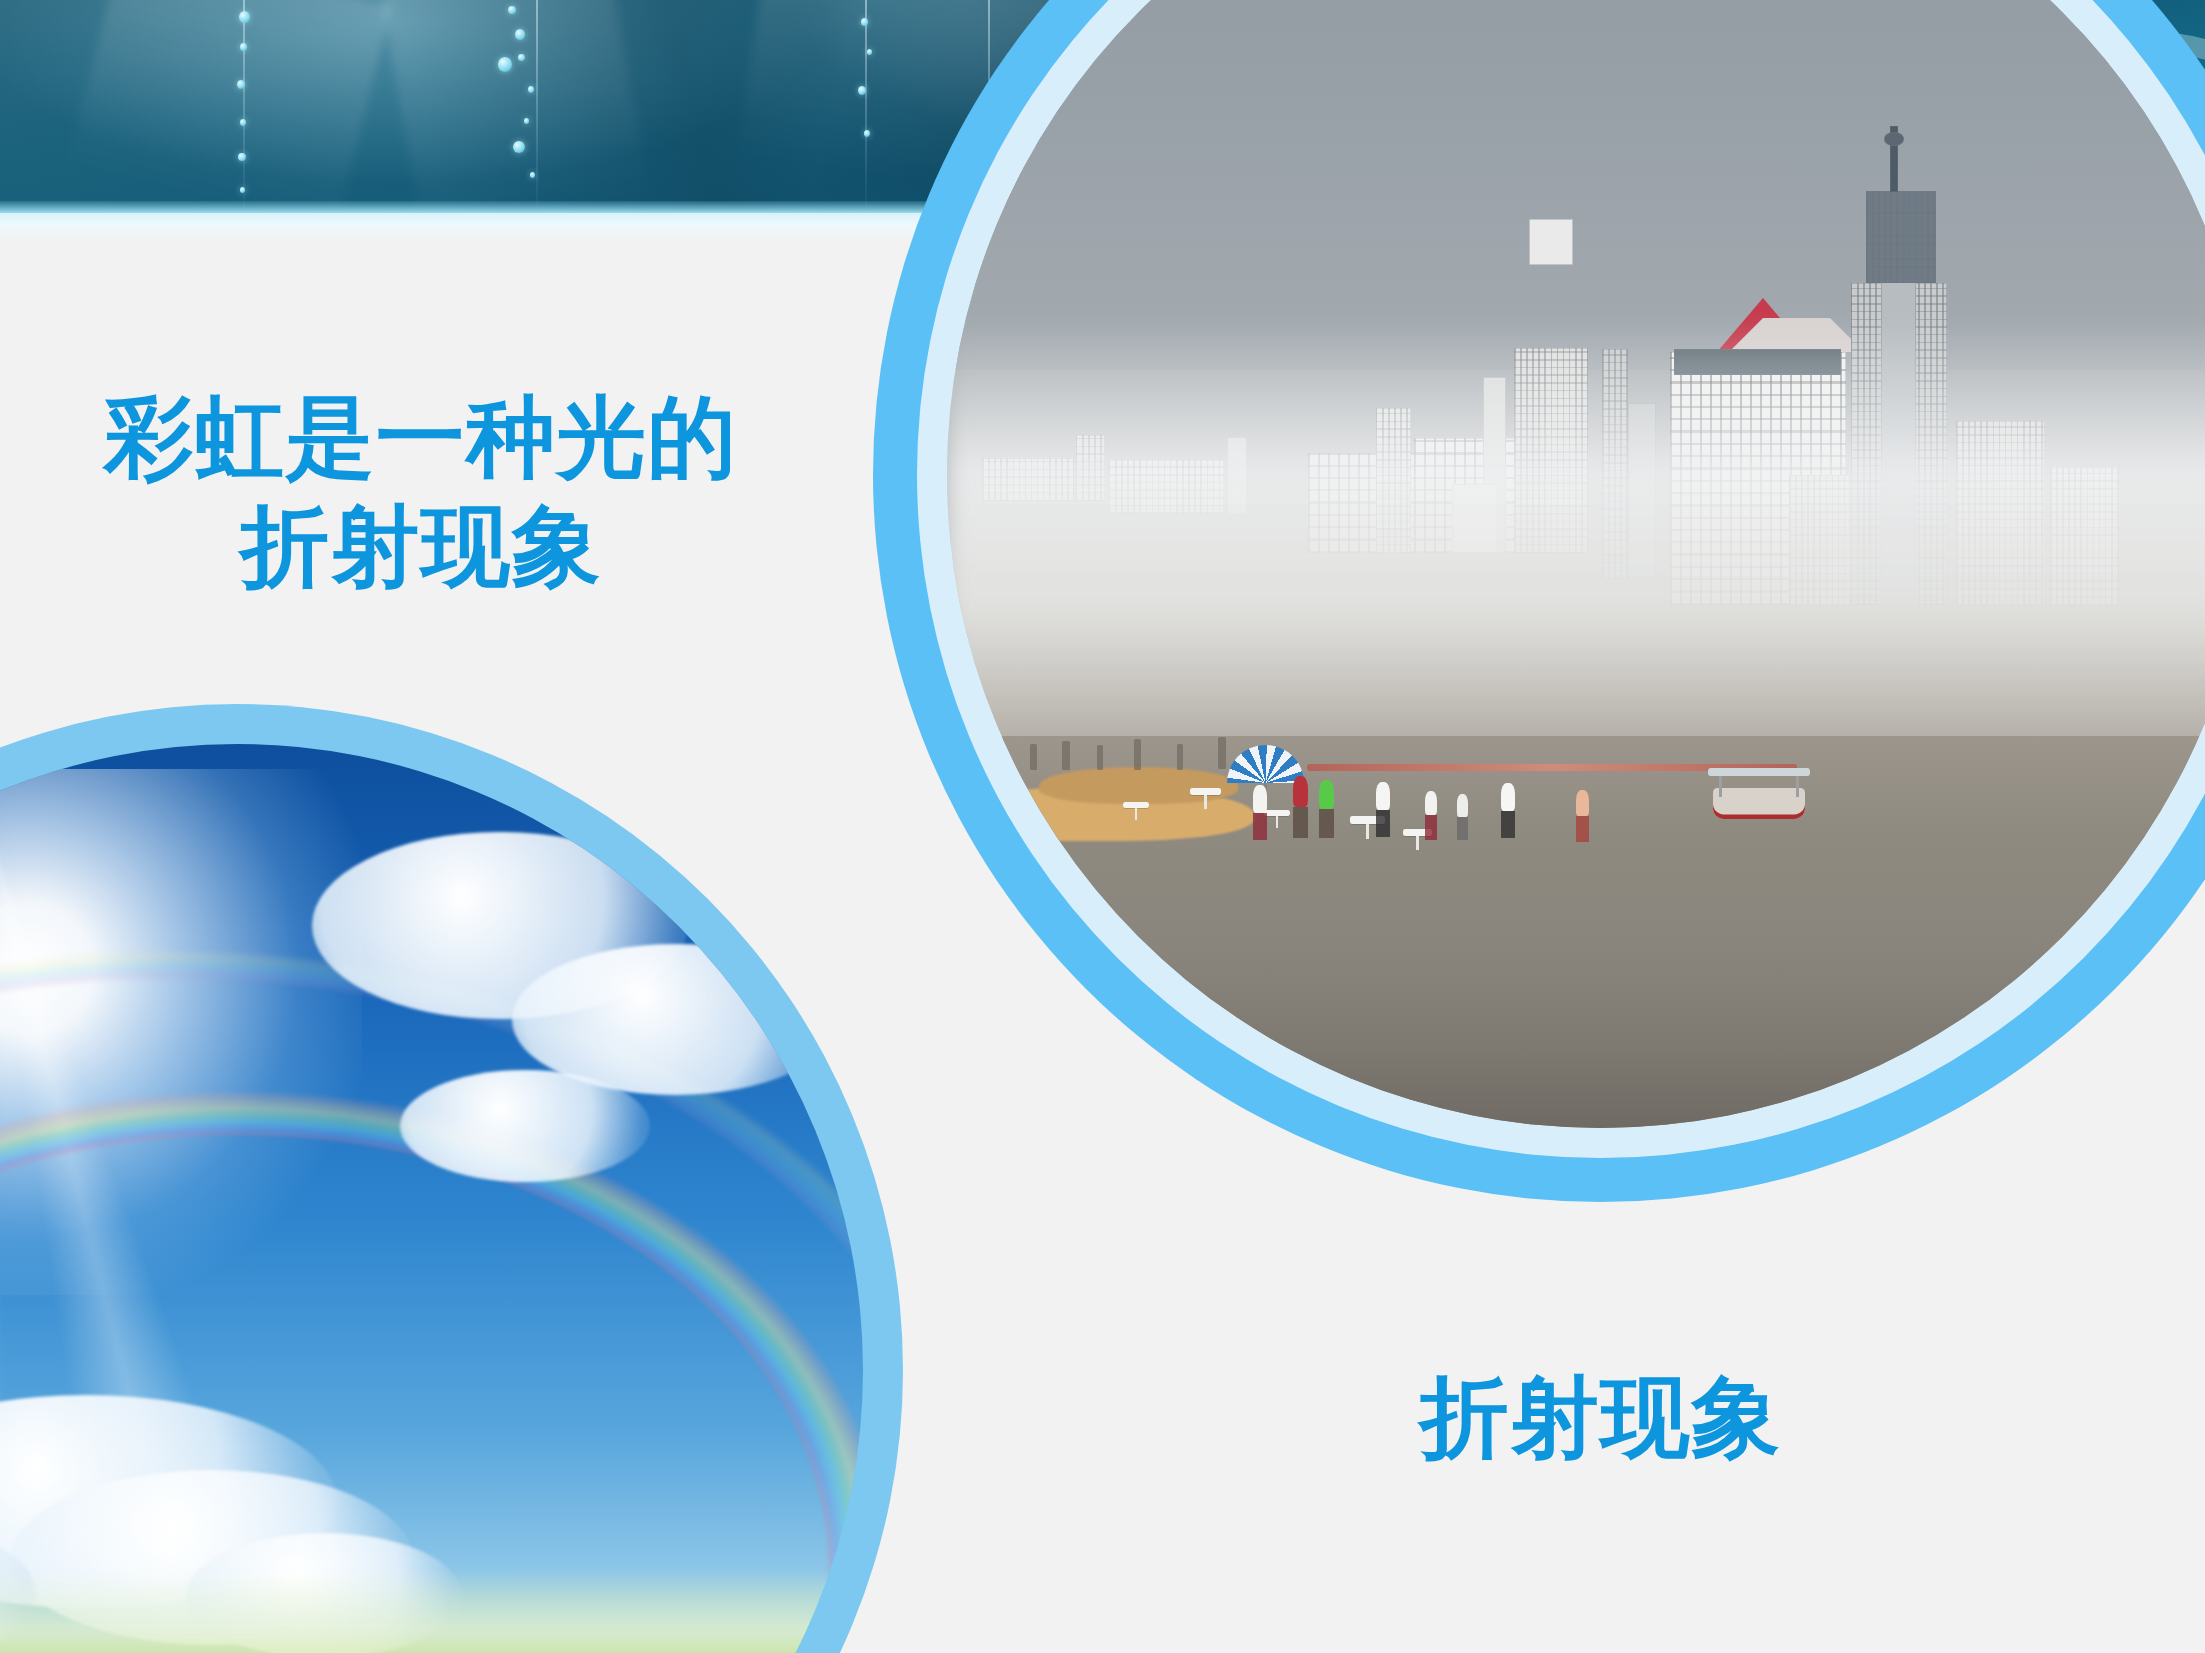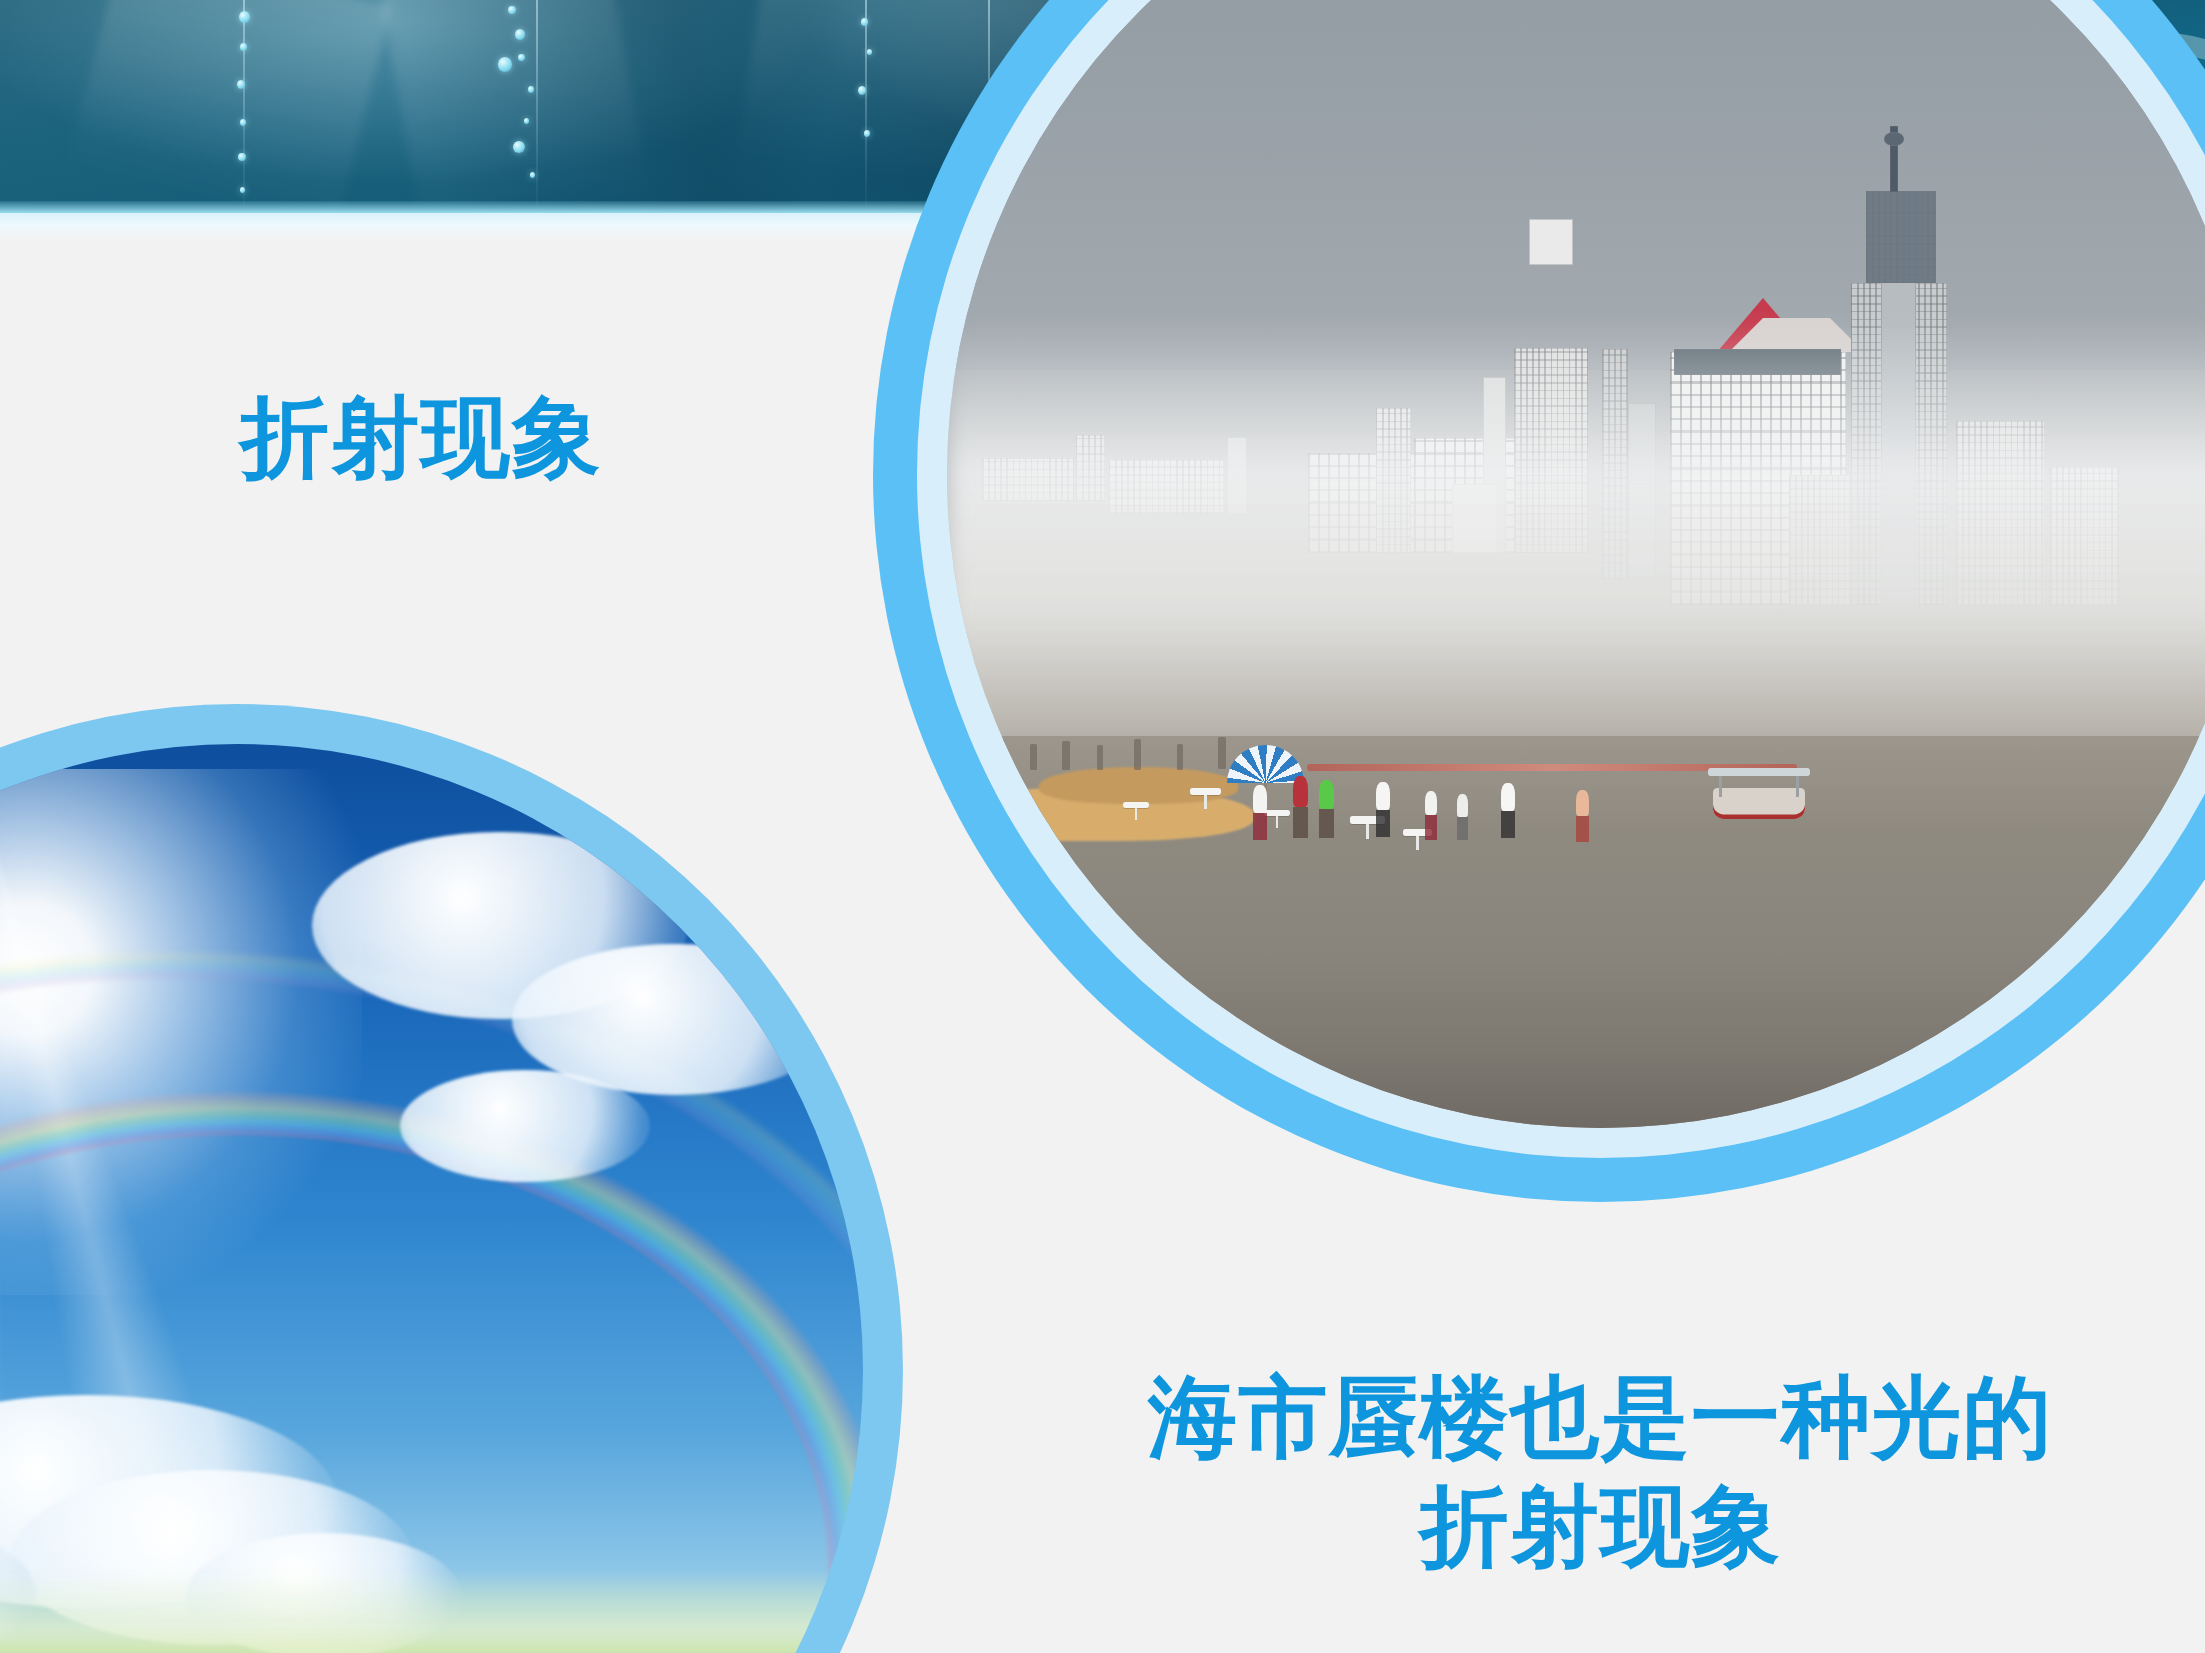--- a/index.html
+++ b/index.html
@@ -377,22 +377,22 @@
       <div class="rb-cloud" style="left:32%;  top:58%; width:32%; height:14%;"></div>
       <div class="rb-cloud" style="left:8%;   top:62%; width:26%; height:12%;"></div>
       <div class="rb-cloud" style="left:46%;  top:63%; width:22%; height:10%;"></div>
 
       <div class="rb-horizon"></div>
 
     </div>
   </div>
 
   <div class="title-left">
+    <span class="tl1">彩虹是一种光的</span>
     <span class="tl2">折射现象</span>
   </div>
 
   <div class="title-right">
-    <span class="tr1">海市蜃楼也是一种光的</span>
     <span class="tr2">折射现象</span>
   </div>
 
 </div>
 
 
 </body></html>

